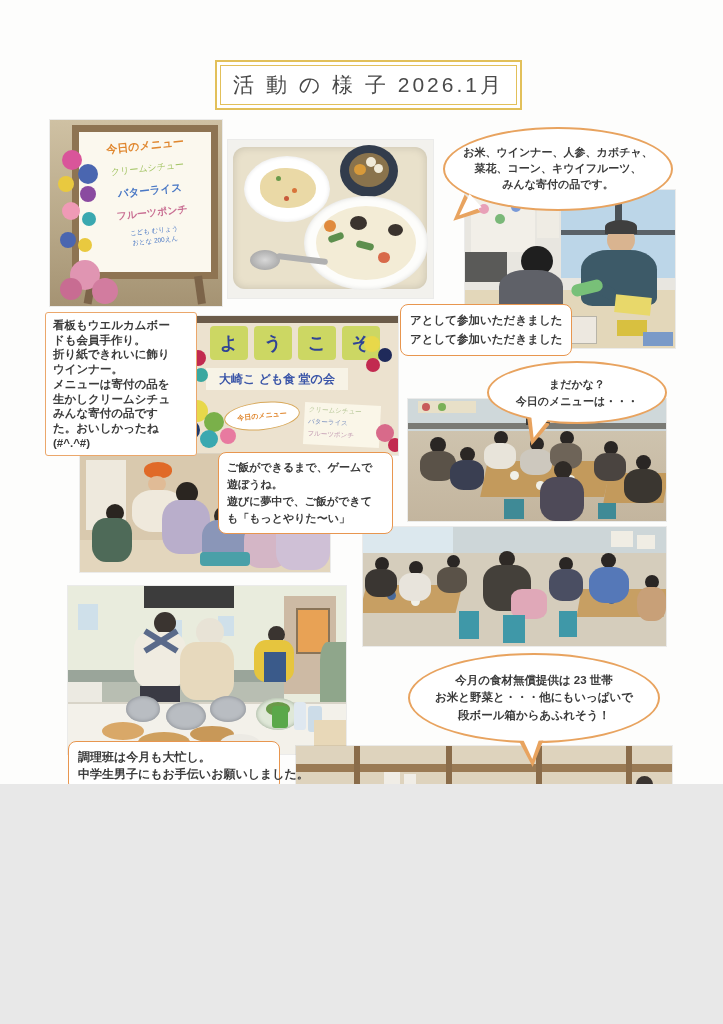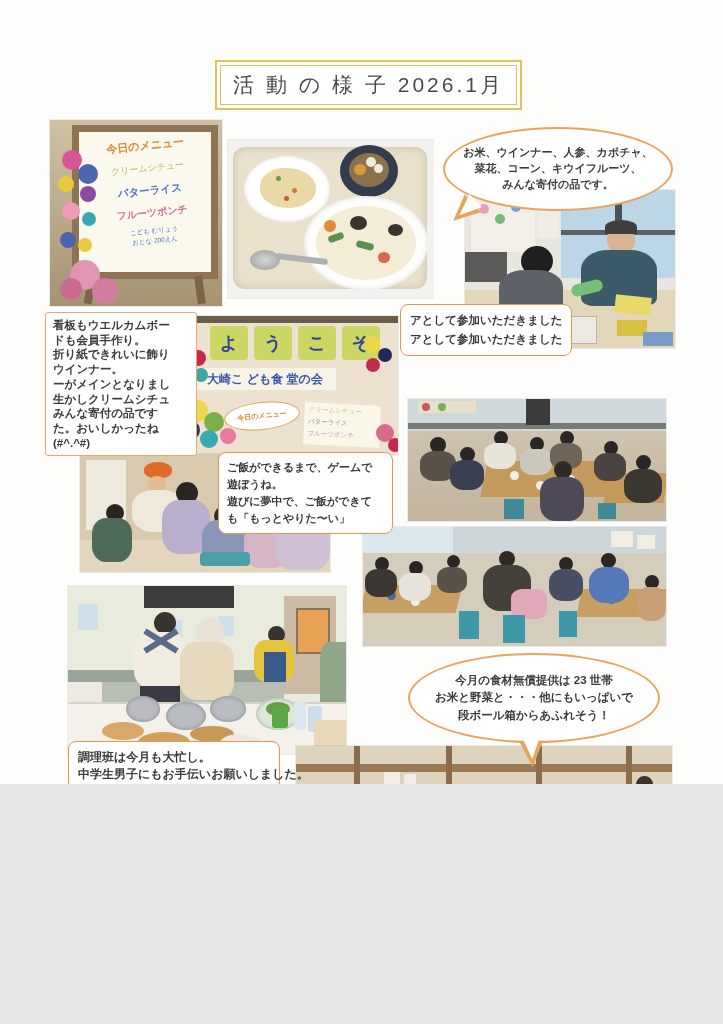--- a/index.html
+++ b/index.html
@@ -122,34 +122,34 @@
   <div class="note" style="left:400px;top:304px;width:172px;height:52px;border-radius:8px;padding:6px 9px;font-size:11.5px;line-height:19px;font-weight:600">
     <div class="nline">アとして参加いただきました</div>
     <div class="nline">アとして参加いただきました</div>
   </div>
 
   <div class="note" style="left:45px;top:312px;width:152px;height:144px;border-radius:3px;border-color:#eba76b;padding:5px 7px;font-size:11.5px;line-height:14.7px;font-weight:600">
     <div class="nline">看板もウエルカムボー</div>
     <div class="nline">ドも会員手作り。</div>
     <div class="nline">折り紙できれいに飾り</div>
     <div class="nline">ウインナー。</div>
-    <div class="nline">ーがメインとなりまし</div>
+    <div class="nline">メニューは寄付の品を</div>
     <div class="nline">生かしクリームシチュ</div>
     <div class="nline">みんな寄付の品です</div>
     <div class="nline">た。おいしかったね</div>
     <div class="nline">(#^.^#)</div>
   </div>
 
   <div class="photo" style="left:166px;top:316px;width:232px;height:139px;background:#ece2cf">
     <div class="a" style="left:0;top:0;width:232px;height:7px;background:#6b5b49"></div>
     <div class="a" style="left:44px;top:10px;width:38px;height:34px;background:#ccd763;border-radius:4px;display:flex;align-items:center;justify-content:center;font-size:18px;font-weight:700;color:#2f4396">よ</div>
     <div class="a" style="left:88px;top:10px;width:38px;height:34px;background:#ccd763;border-radius:4px;display:flex;align-items:center;justify-content:center;font-size:18px;font-weight:700;color:#2f4396">う</div>
     <div class="a" style="left:132px;top:10px;width:38px;height:34px;background:#ccd763;border-radius:4px;display:flex;align-items:center;justify-content:center;font-size:18px;font-weight:700;color:#2f4396">こ</div>
     <div class="a" style="left:176px;top:10px;width:38px;height:34px;background:#ccd763;border-radius:4px;display:flex;align-items:center;justify-content:center;font-size:18px;font-weight:700;color:#2f4396">そ</div>
-    <div class="a" style="left:28px;top:52px;width:142px;height:22px;background:#f7f3e6;display:flex;align-items:center;justify-content:center;font-size:12px;font-weight:700;color:#3a55a8;white-space:nowrap">大崎こ ども食 堂の会</div>
+    <div class="a" style="left:40px;top:52px;width:142px;height:22px;background:#f7f3e6;display:flex;align-items:center;justify-content:center;font-size:12px;font-weight:700;color:#3a55a8;white-space:nowrap">大崎こ ども食 堂の会</div>
     <div class="a c" style="left:8px;top:22px;width:20px;height:20px;background:#e8b0c8"></div>
     <div class="a c" style="left:24px;top:34px;width:16px;height:16px;background:#c22a50"></div>
     <div class="a c" style="left:10px;top:44px;width:16px;height:16px;background:#1f2a5a"></div>
     <div class="a c" style="left:28px;top:52px;width:14px;height:14px;background:#3aa8a0"></div>
     <div class="a c" style="left:198px;top:20px;width:16px;height:16px;background:#e8d84a"></div>
     <div class="a c" style="left:212px;top:32px;width:14px;height:14px;background:#1f2a5a"></div>
     <div class="a c" style="left:200px;top:42px;width:14px;height:14px;background:#c22a50"></div>
     <div class="a c" style="left:20px;top:84px;width:22px;height:22px;background:#e8d84a"></div>
     <div class="a c" style="left:38px;top:96px;width:20px;height:20px;background:#7ab04a"></div>
     <div class="a c" style="left:14px;top:104px;width:20px;height:20px;background:#1f3a6a"></div>
@@ -159,20 +159,30 @@
     <div class="a" style="left:58px;top:86px;width:74px;height:26px;background:#fff;border:1.5px solid #d8a85a;border-radius:50%;display:flex;align-items:center;justify-content:center;font-size:7px;font-weight:700;color:#e0872f;transform:rotate(-6deg);white-space:nowrap">今日のメニュー</div>
     <div class="a" style="left:138px;top:88px;width:76px;height:42px;background:#faf6e8;transform:rotate(3deg);padding:3px 4px;box-sizing:border-box">
       <div style="font-size:6.5px;color:#b8c89a;white-space:nowrap">クリームシチュー</div>
       <div style="font-size:6.5px;color:#7a90c0;margin-top:3px;white-space:nowrap">バターライス</div>
       <div style="font-size:6.5px;color:#c098b0;margin-top:3px;white-space:nowrap">フルーツポンチ</div>
     </div>
     <div class="a c" style="left:210px;top:108px;width:18px;height:18px;background:#d86a8a"></div>
     <div class="a c" style="left:222px;top:122px;width:14px;height:14px;background:#c22a50"></div>
   </div>
 
+  <div class="bubble" style="left:487px;top:361px;width:180px;height:63px">
+    <div class="bbody" style="font-size:11px;line-height:1.5">
+      <div>まだかな？</div>
+      <div>今日のメニューは・・・</div>
+    </div>
+    <div class="tailw" style="left:36px;bottom:-22px;transform:rotate(16deg)">
+      <div class="tail-o"></div>
+      <div class="tail-i"></div>
+    </div>
+  </div>
 
   <div class="photo" style="left:408px;top:399px;width:258px;height:122px;background:linear-gradient(180deg,#cfd8da 0,#cfd8da 26%,#cec3ae 26%,#c3b59e 100%)">
     <div class="a" style="left:0;top:24px;width:258px;height:6px;background:#7a7a74"></div>
     <div class="a" style="left:10px;top:2px;width:58px;height:12px;background:#e8e0c8"></div>
     <div class="a c" style="left:14px;top:4px;width:8px;height:8px;background:#c85a5a"></div>
     <div class="a c" style="left:30px;top:4px;width:8px;height:8px;background:#7ab058"></div>
     <div class="a" style="left:118px;top:0;width:24px;height:26px;background:#3a3a38"></div>
     <div class="a" style="left:76px;top:62px;width:124px;height:36px;background:#c39a5c;transform:skewX(-12deg)"></div>
     <div class="a" style="left:198px;top:74px;width:60px;height:30px;background:#c39a5c;transform:skewX(-10deg)"></div>
     <div class="a c" style="left:102px;top:72px;width:9px;height:9px;background:#f0f0e8"></div>

